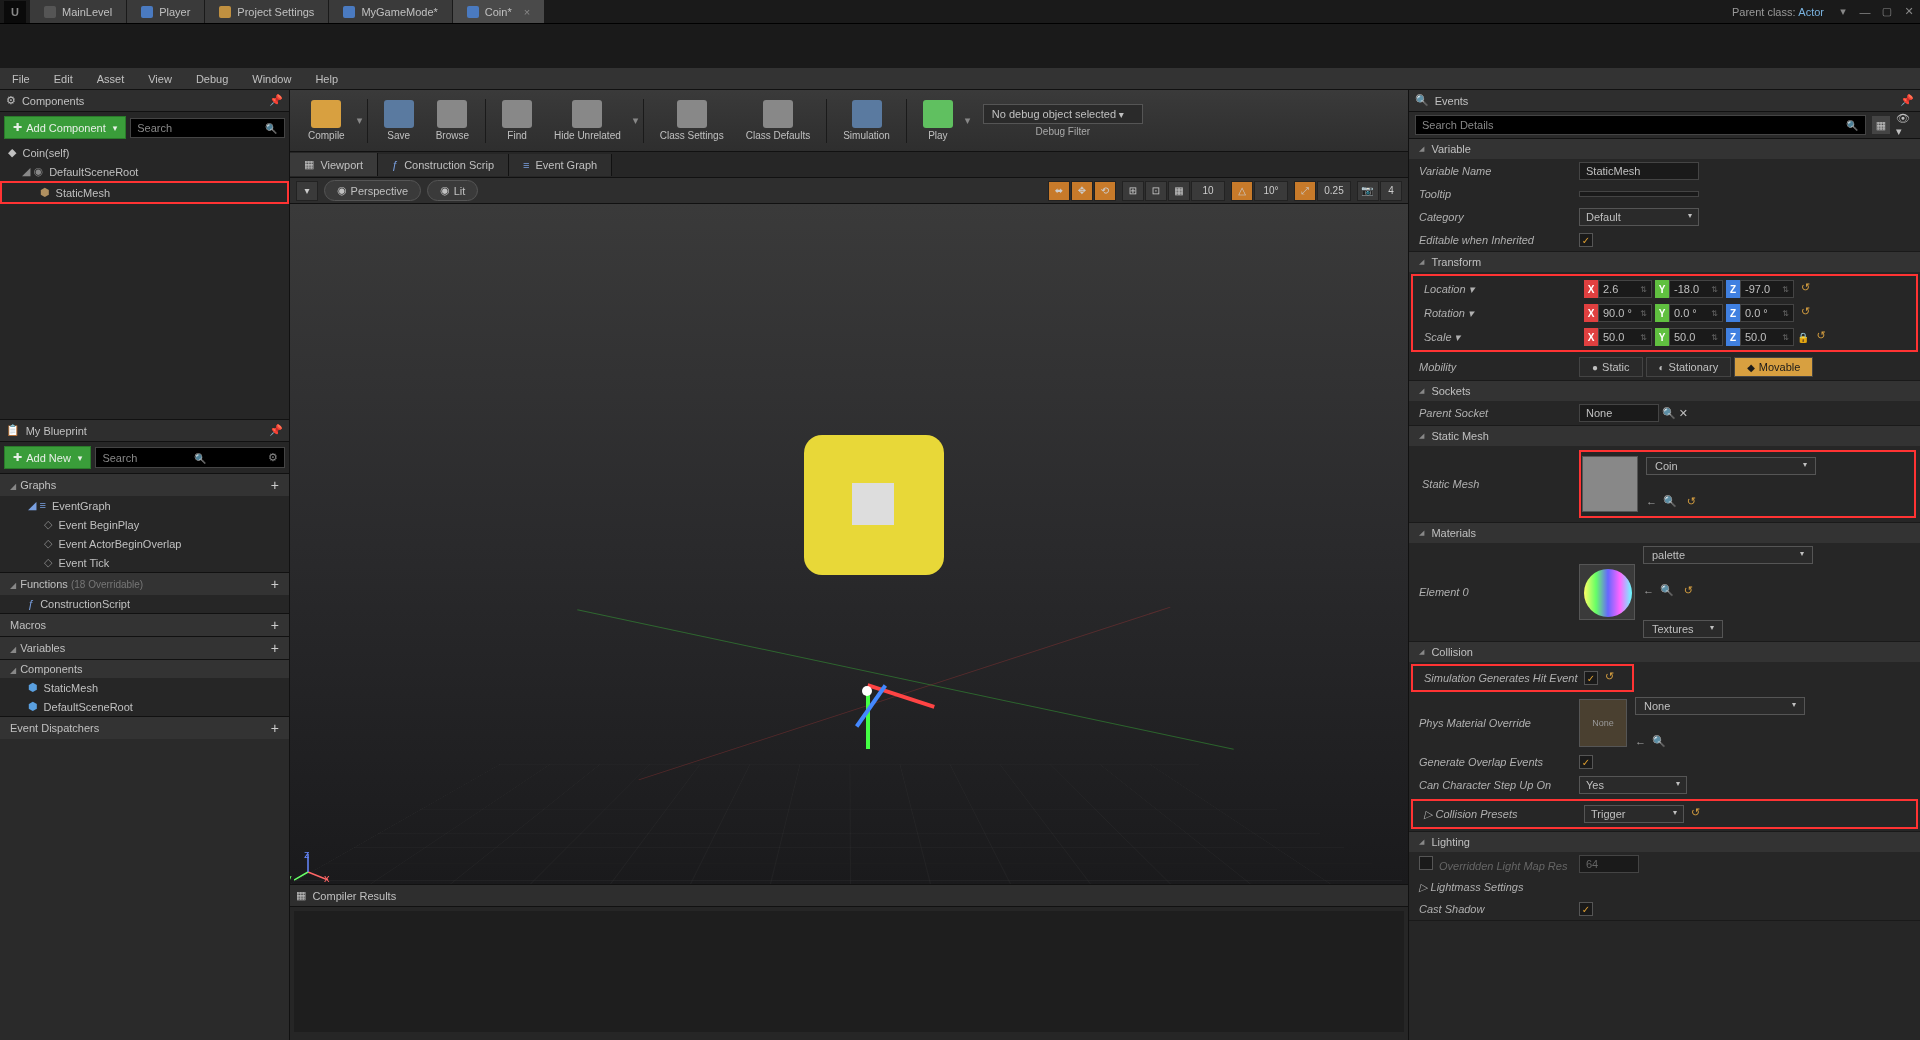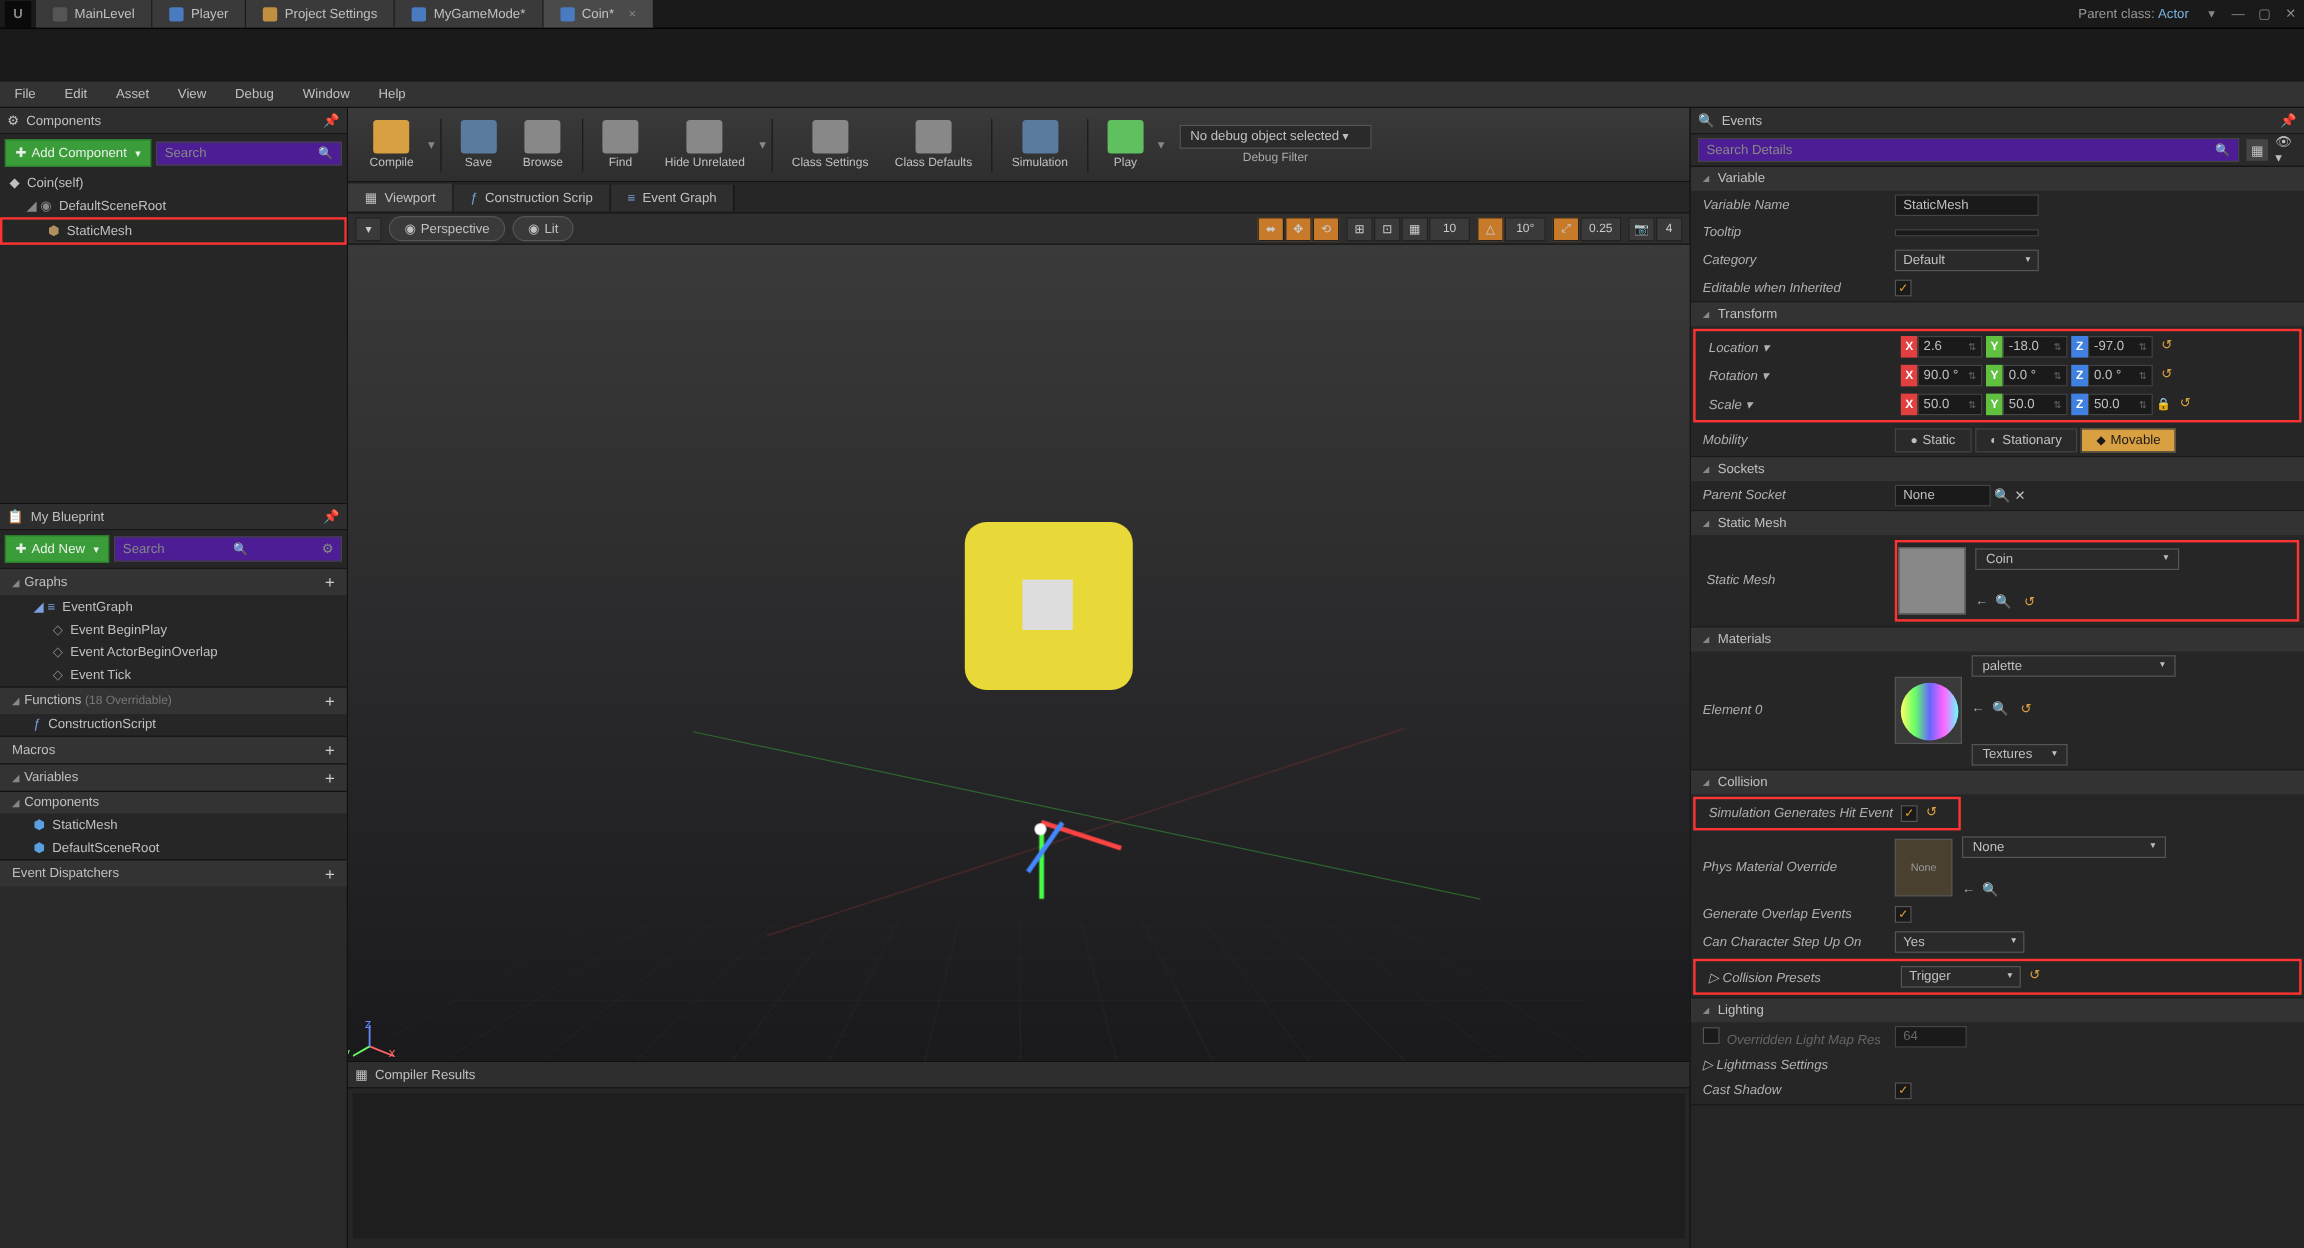--- a/index.html
+++ b/index.html
@@ -23,21 +23,21 @@
 .left-col { width:290px; display:flex; flex-direction:column; background:#2a2a2a; border-right:1px solid #111; }
 .center-col { flex:1; display:flex; flex-direction:column; background:#262626; }
 .right-col { width:512px; background:#2a2a2a; border-left:1px solid #111; display:flex; flex-direction:column; }
 
 .panel-header { height:22px; background:#2e2e2e; display:flex; align-items:center; padding:0 6px; border-bottom:1px solid #111; gap:6px; font-size:11px; }
 .panel-header .pin { margin-left:auto; color:#888; }
 
 .row-controls { display:flex; align-items:center; padding:4px; gap:4px; background:#262626; }
 .btn-green { background:#3a9d3a; border:1px solid #2a7a2a; padding:4px 8px; color:#e8f0e8; display:flex; align-items:center; gap:4px; font-size:11px; }
 .btn-green::after { content:"▾"; margin-left:3px; font-size:9px; }
-.search-box { flex:1; background:#4c1d95; border:1px solid #444; padding:3px 6px; color:#888; display:flex; align-items:center; justify-content:space-between; }
+.search-box { flex:1; background:#000000; border:1px solid #444; padding:3px 6px; color:#888; display:flex; align-items:center; justify-content:space-between; }
 .search-icon::after { content:"🔍"; font-size:10px; }
 
 .tree { background:#262626; flex:1; overflow:auto; }
 .tree-item { padding:3px 8px; display:flex; align-items:center; gap:6px; font-size:11px; }
 .tree-item.indent1 { padding-left:22px; }
 .tree-item.indent2 { padding-left:38px; }
 .highlight-red { border:2px solid #ff3333; }
 
 .section-head { background:#333; padding:3px 10px; display:flex; align-items:center; justify-content:space-between; font-size:11px; border-top:1px solid #111; }
 .section-head .plus { color:#ccc; font-size:14px; }

